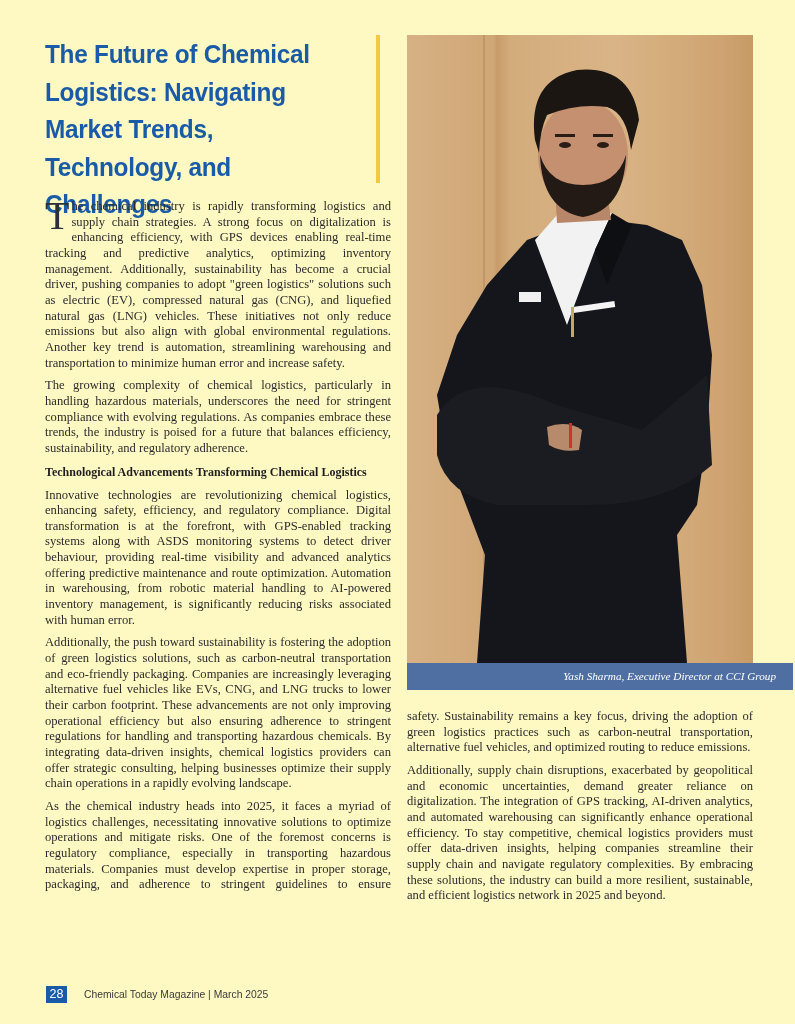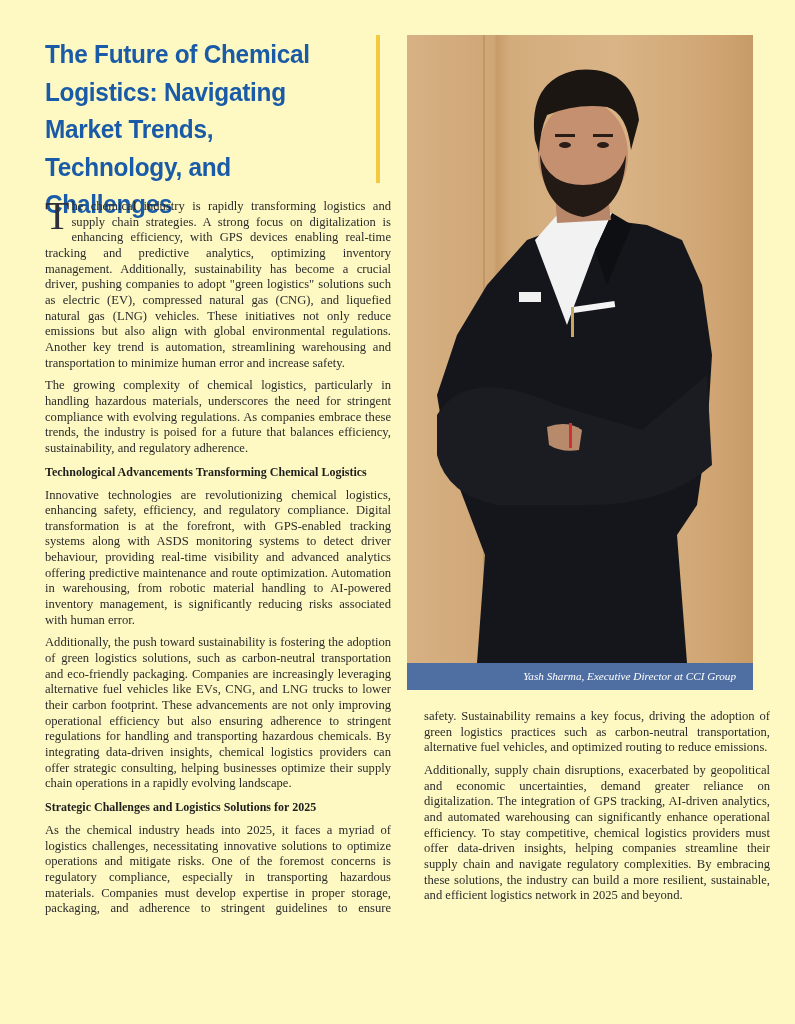--- a/index.html
+++ b/index.html
@@ -22,21 +22,21 @@
   }
 
   .col {
     position: absolute;
     font-family: "Liberation Serif", serif;
     font-size: 12.6px; line-height: 15.65px;
     color: #2b2b2b;
     text-align: justify;
   }
   .col-left { left: 45px; top: 199px; width: 346px; }
-  .col-right { left: 424px; top: 709px; width: 346px; }
+  .col-right { left: 407px; top: 709px; width: 346px; }
   .col p { margin: 0 0 7px 0; }
   .col h2 {
     margin: 6px 0 8px 0;
     font-family: "Liberation Serif", serif;
     font-size: 12px; line-height: 16px; font-weight: bold; color: #1e1e1e;
     text-align: justify; text-align-last: left;
   }
   .dropcap {
     float: left;
     font-family: "Liberation Serif", serif;
@@ -45,21 +45,21 @@
     color: #2d2f3a;
   }
 
   .photo {
     position: absolute; left: 407px; top: 35px; width: 346px; height: 628px;
     overflow: hidden;
     background: linear-gradient(90deg, #d7b184 0%, #cfa676 25%, #c89c69 26%, #d3ac7c 30%, #d9b486 60%, #cfa472 90%, #c79b66 100%);
   }
   .photo svg { position: absolute; left: 0; top: 0; }
   .caption {
-    position: absolute; left: 407px; top: 663px; width: 346px; height: 27px;
+    position: absolute; left: 407px; top: 663px; width: 386px; height: 27px;
     background: #4f6fa3;
     color: #ffffff;
     font-family: "Liberation Serif", serif;
     font-style: italic; font-size: 11.2px; line-height: 27px;
     text-align: right; box-sizing: border-box; padding-right: 17px;
   }
 
   .footer {
     position: absolute; left: 46px; top: 985px; height: 18px;
     display: flex; align-items: center;
@@ -81,21 +81,20 @@
 
   <h1 class="title">The Future of Chemical Logistics: Navigating Market Trends, Technology, and Challenges</h1>
   <div class="accent-bar"></div>
 
   <div class="col col-left">
     <p><span class="dropcap">T</span><span>he chemical industry is rapidly transforming logistics and supply chain strategies. A strong focus on digitalization is enhancing efficiency, with GPS devices enabling real-time tracking and predictive analytics, optimizing inventory management. Additionally, sustainability has become a crucial driver, pushing companies to adopt "green logistics" solutions such as electric (EV), compressed natural gas (CNG), and liquefied natural gas (LNG) vehicles. These initiatives not only reduce emissions but also align with global environmental regulations. Another key trend is automation, streamlining warehousing and transportation to minimize human error and increase safety.</span></p>
     <p>The growing complexity of chemical logistics, particularly in handling hazardous materials, underscores the need for stringent compliance with evolving regulations. As companies embrace these trends, the industry is poised for a future that balances efficiency, sustainability, and regulatory adherence.</p>
     <h2>Technological Advancements Transforming Chemical Logistics</h2>
     <p>Innovative technologies are revolutionizing chemical logistics, enhancing safety, efficiency, and regulatory compliance. Digital transformation is at the forefront, with GPS-enabled tracking systems along with ASDS monitoring systems to detect driver behaviour, providing real-time visibility and advanced analytics offering predictive maintenance and route optimization. Automation in warehousing, from robotic material handling to AI-powered inventory management, is significantly reducing risks associated with human error.</p>
     <p>Additionally, the push toward sustainability is fostering the adoption of green logistics solutions, such as carbon-neutral transportation and eco-friendly packaging. Companies are increasingly leveraging alternative fuel vehicles like EVs, CNG, and LNG trucks to lower their carbon footprint. These advancements are not only improving operational efficiency but also ensuring adherence to stringent regulations for handling and transporting hazardous chemicals. By integrating data-driven insights, chemical logistics providers can offer strategic consulting, helping businesses optimize their supply chain operations in a rapidly evolving landscape.</p>
-    <h2>Strategic Challenges and Logistics Solutions for 2025</h2>
     <p style="text-align-last: justify;">As the chemical industry heads into 2025, it faces a myriad of logistics challenges, necessitating innovative solutions to optimize operations and mitigate risks. One of the foremost concerns is regulatory compliance, especially in transporting hazardous materials. Companies must develop expertise in proper storage, packaging, and adherence to stringent guidelines to ensure</p>
   </div>
 
   <div class="photo">
     <svg width="346" height="628" viewBox="0 0 346 628">
 
       <rect x="76" y="0" width="2" height="628" fill="#b48a5a" opacity="0.6"></rect>
       <rect x="0" y="0" width="346" height="628" fill="url(#wood)" opacity="0.0"></rect>
 
       <path d="M70 628 L78 520 L40 420 L30 360 L50 300 L80 250 L120 205 L160 190 L200 185 L240 190 L275 205 L295 250 L305 320 L300 400 L290 470 L270 500 L280 628 Z" fill="#15161b"></path>
@@ -127,14 +126,18 @@
       <rect x="186" y="99" width="20" height="3" fill="#2a1d18"></rect>
     </svg>
   </div>
   <div class="caption">Yash Sharma, Executive Director at CCI Group</div>
 
   <div class="col col-right">
     <p>safety. Sustainability remains a key focus, driving the adoption of green logistics practices such as carbon-neutral transportation, alternative fuel vehicles, and optimized routing to reduce emissions.</p>
     <p>Additionally, supply chain disruptions, exacerbated by geopolitical and economic uncertainties, demand greater reliance on digitalization. The integration of GPS tracking, AI-driven analytics, and automated warehousing can significantly enhance operational efficiency. To stay competitive, chemical logistics providers must offer data-driven insights, helping companies streamline their supply chain and navigate regulatory complexities. By embracing these solutions, the industry can build a more resilient, sustainable, and efficient logistics network in 2025 and beyond.</p>
   </div>
 
+  <div class="footer">
+    <span class="page-num">28</span>
+    <span class="footer-text">Chemical Today Magazine | March 2025</span>
+  </div>
 
 </div>
 
 </body></html>

